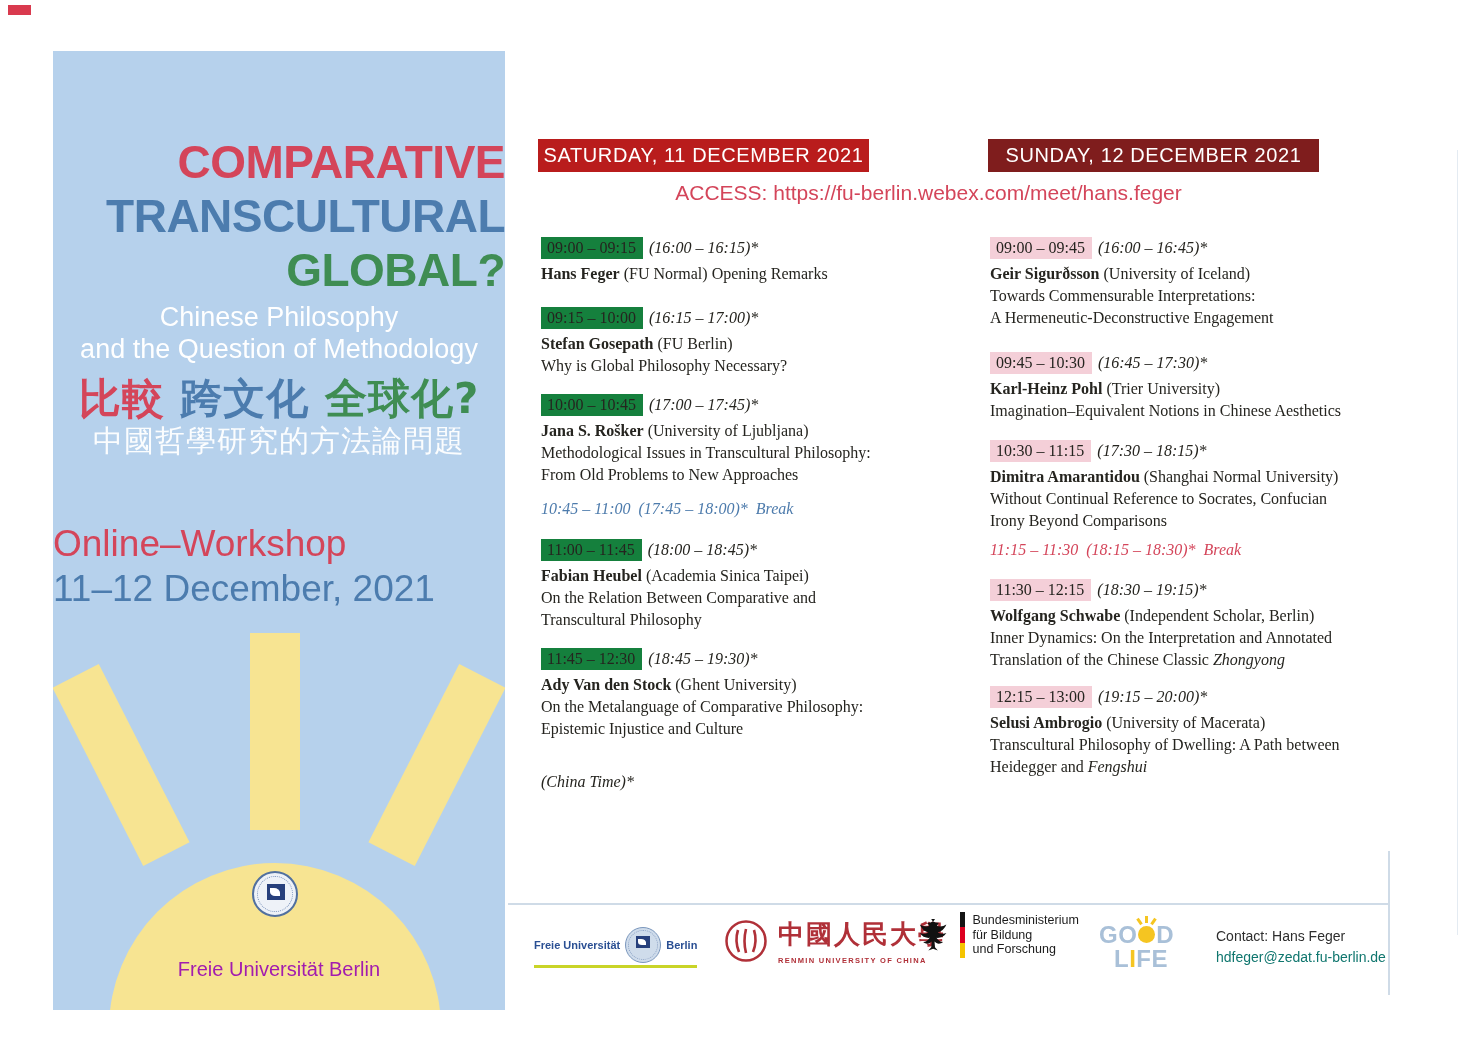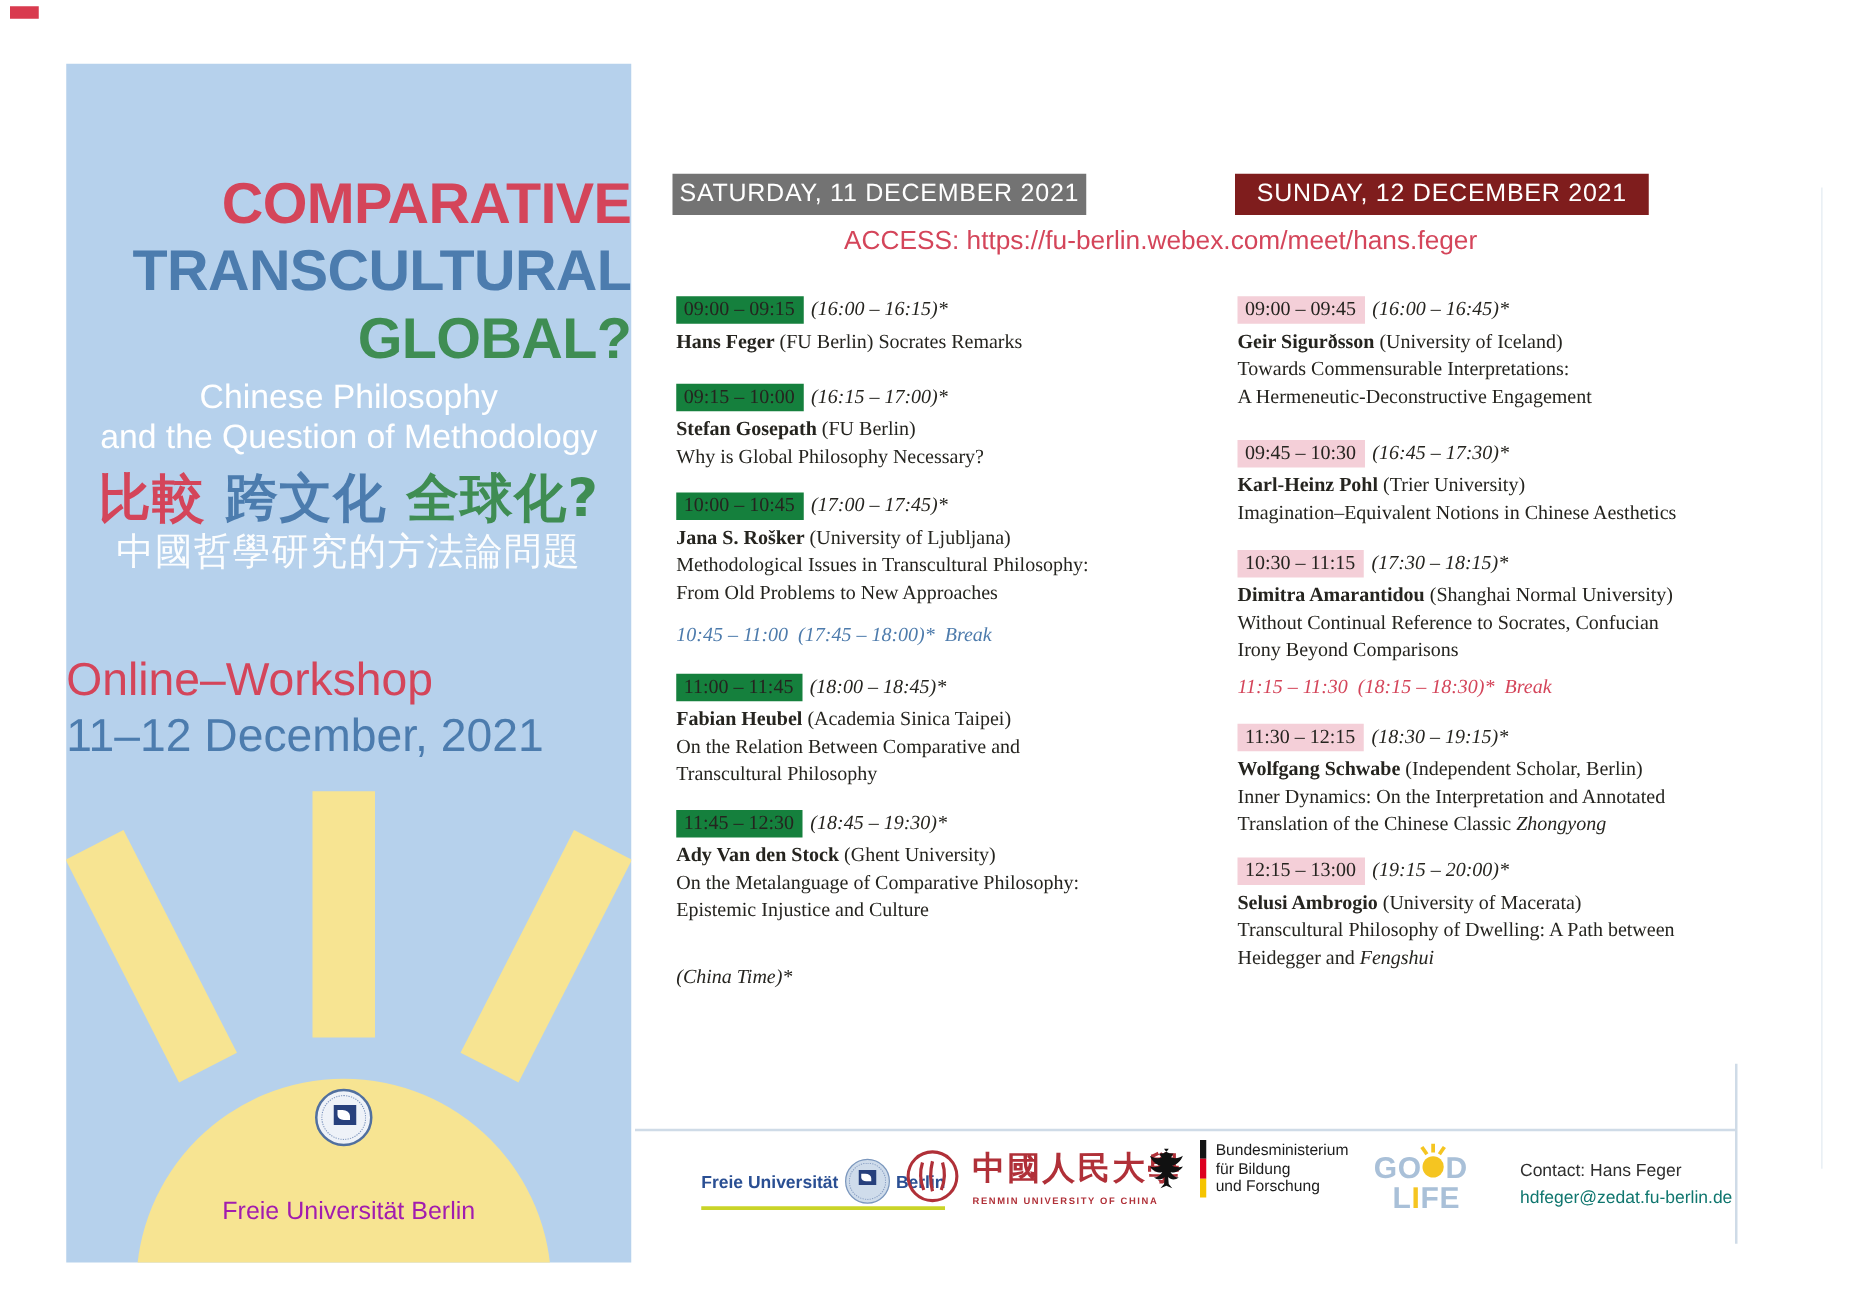--- a/index.html
+++ b/index.html
@@ -33,21 +33,21 @@
   .fu-seal::before{content:"";position:absolute;inset:3px;border-radius:50%;border:1px dotted #7d95bd;}
   .fu-seal-core{position:absolute;left:13px;top:11px;width:18px;height:16px;background:#27407c;}
   .fu-seal-core::after{content:"";position:absolute;left:3px;top:4px;width:10px;height:8px;
                        background:#ffffff;border-radius:0 60% 0 50%;}
   .addr-block{top:866px;width:100%;text-align:center;color:#a21caf;font-size:20px;line-height:21px;
               white-space:pre-wrap;z-index:3;}
 
   
   .daybar{top:139px;height:33px;width:331px;color:#ffffff;font-size:20px;letter-spacing:0.6px;
           display:flex;align-items:center;justify-content:center;}
-  .sat-bar{left:538px;background:#737373;}
+  .sat-bar{left:538px;background:#b91c1c;}
   .sun-bar{left:988px;background:#7f1d1d;}
   .access-line{left:538px;top:181px;width:781px;text-align:center;color:#d4455a;font-size:21px;}
 
   .col{font-family:"Liberation Serif", serif;font-size:16px;color:#25241f;}
   .col-sat{left:541px;top:237px;width:460px;}
   .col-sun{left:990px;top:237px;width:472px;}
   .trow{height:24px;margin-bottom:2px;}
   .thl{display:inline-block;padding:2px 7px 2px 6px;}
   .thl-sat{background:#15803d;}
   .thl-sun{background:#f4cfd8;}
@@ -59,21 +59,21 @@
   .brk-sun{color:#d4455a;}
   .note{font-style:italic;margin-top:33px;}
   .ital{font-style:italic;}
 
   
   .sep-h{left:508px;top:903px;width:880px;height:2px;background:#cfdbe7;}
   .sep-v1{left:1457px;top:150px;width:1px;height:785px;background:#e4ebf2;}
   .sep-v2{left:1388px;top:851px;width:2px;height:144px;background:#cfdbe7;}
 
   
-  .fu-logo{left:561px;top:927px;color:#2a4f93;font-size:14px;font-weight:700;}
+  .fu-logo{left:534px;top:927px;color:#2a4f93;font-size:11px;font-weight:700;}
   .fu-logo-row{display:flex;align-items:center;gap:5px;height:36px;}
   .fu-seal-sm{width:36px;height:36px;border-radius:50%;background:#cfdceb;border:1px solid #7b97bd;
               position:relative;box-sizing:border-box;flex:none;}
   .fu-seal-sm::before{content:"";position:absolute;inset:2px;border-radius:50%;border:1px dotted #8aa0c4;}
   .fu-core-sm{position:absolute;left:10px;top:8px;width:14px;height:12px;background:#27407c;}
   .fu-core-sm::after{content:"";position:absolute;left:2px;top:3px;width:8px;height:6px;background:#fff;
                      border-radius:0 60% 0 50%;}
   .fu-underline{height:3px;background:#c9d428;margin-top:2px;}
 
   .renmin{left:724px;top:917px;display:flex;align-items:center;gap:10px;}
@@ -143,21 +143,21 @@
 <div class="abs daybar sat-bar">SATURDAY, 11 DECEMBER 2021</div>
 <div class="abs daybar sun-bar">SUNDAY, 12 DECEMBER 2021</div>
 <div class="abs access-line">ACCESS: https://fu-berlin.webex.com/meet/hans.feger</div>
 
 <div class="abs col col-sat">
 
   <div class="session" style="margin-bottom:22px">
     <div class="trow">
       <span class="thl thl-sat">09:00 – 09:15</span><span class="zone">(16:00 – 16:15)*</span>
     </div>
-    <div class="line"><span class="speaker">Hans Feger</span> <span>(FU Berlin) Socrates Remarks</span></div>
+    <div class="line"><span class="speaker">Hans Feger</span> <span>(FU Normal) Opening Remarks</span></div>
   </div>
 
   <div class="session" style="margin-bottom:17px">
     <div class="trow">
       <span class="thl thl-sat">09:15 – 10:00</span><span class="zone">(16:15 – 17:00)*</span>
     </div>
     <div class="line"><span class="speaker">Stefan Gosepath</span> <span>(FU Berlin)</span></div>
     <div class="line">Why is Global Philosophy Necessary?</div>
   </div>
 

